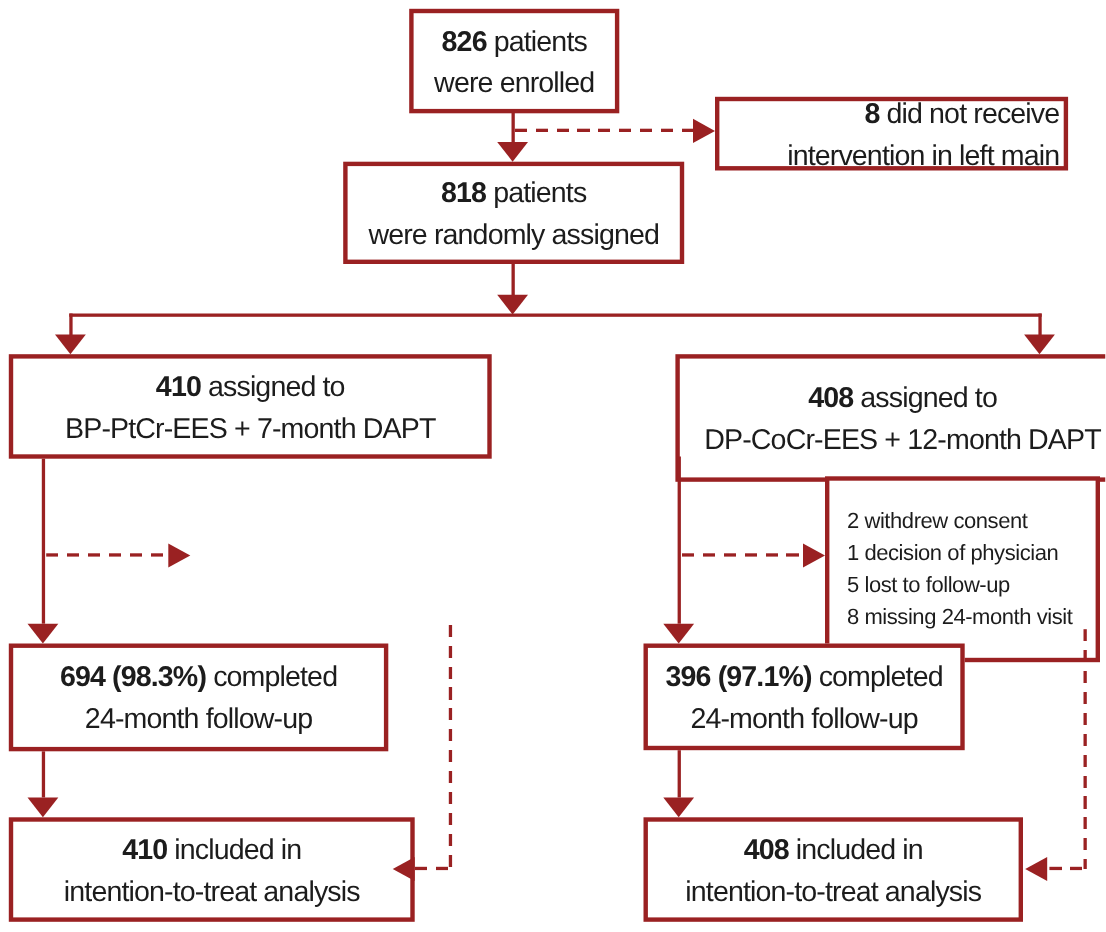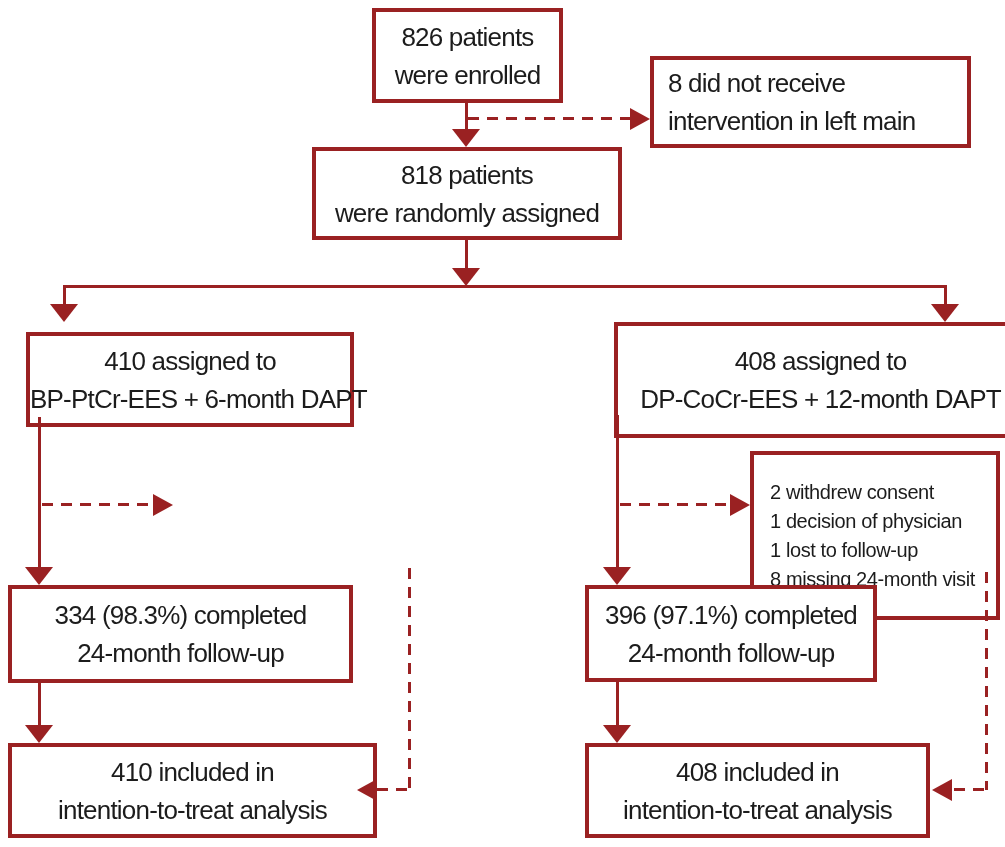--- a/index.html
+++ b/index.html
@@ -23,21 +23,21 @@
     background:var(--bg);
     display:flex;
     flex-direction:column;
     justify-content:center;
     text-align:center;
     font-size:26px;
     line-height:38px;
     letter-spacing:-0.8px;
   }
   .box .ln{white-space:nowrap;}
-  .bold{font-weight:400;}
+  .bold{font-weight:700;}
   .left-align{text-align:left;padding-left:14px;padding-right:4px;}
   .excl{
     text-align:left;
     padding-left:16px;padding-right:4px;
     font-size:20px;
     line-height:29px;
     letter-spacing:-0.4px;
   }
   .line{position:absolute;background:var(--line);}
   .dash-h{
@@ -56,50 +56,50 @@
 </head>
 <body>
 
 <div id="stage">
 
   <div class="box" style="left:372px;top:8px;width:191px;height:95px;">
     <div class="ln"><span class="bold">826</span><span> patients</span></div>
     <div class="ln">were enrolled</div>
   </div>
 
-  <div class="box left-align" style="left:650px;top:56px;width:321px;height:92px;">
+  <div class="box left-align" style="left:650px;top:88px;width:321px;height:67px;text-align:right;">
     <div class="ln"><span class="bold">8</span><span> did not receive</span></div>
     <div class="ln">intervention in left main</div>
   </div>
 
   <div class="box" style="left:312px;top:147px;width:310px;height:93px;">
     <div class="ln"><span class="bold">818</span><span> patients</span></div>
     <div class="ln">were randomly assigned</div>
   </div>
 
-  <div class="box" style="left:8px;top:332px;width:328px;height:95px;margin-left:18px;">
+  <div class="box" style="left:8px;top:322px;width:439px;height:95px;">
     <div class="ln"><span class="bold">410</span><span> assigned to</span></div>
-    <div class="ln">BP-PtCr-EES + 6-month DAPT</div>
+    <div class="ln">BP-PtCr-EES + 7-month DAPT</div>
   </div>
 
   <div class="box" style="left:614px;top:322px;width:413px;height:116px;">
     <div class="ln"><span class="bold">408</span><span> assigned to</span></div>
     <div class="ln">DP-CoCr-EES + 12-month DAPT</div>
   </div>
 
 
-  <div class="box excl" style="left:750px;top:433px;width:250px;height:169px;margin-top:18px;">
+  <div class="box excl" style="left:750px;top:433px;width:250px;height:169px;">
     <div class="ln">2 withdrew consent</div>
     <div class="ln">1 decision of physician</div>
-    <div class="ln">1 lost to follow-up</div>
+    <div class="ln">5 lost to follow-up</div>
     <div class="ln">8 missing 24-month visit</div>
   </div>
 
   <div class="box" style="left:8px;top:585px;width:345px;height:98px;">
-    <div class="ln"><span class="bold">334 (98.3%)</span><span> completed</span></div>
+    <div class="ln"><span class="bold">694 (98.3%)</span><span> completed</span></div>
     <div class="ln">24-month follow-up</div>
   </div>
 
   <div class="box" style="left:585px;top:585px;width:292px;height:97px;">
     <div class="ln"><span class="bold">396 (97.1%)</span><span> completed</span></div>
     <div class="ln">24-month follow-up</div>
   </div>
 
   <div class="box" style="left:8px;top:743px;width:369px;height:95px;">
     <div class="ln"><span class="bold">410</span><span> included in</span></div>

